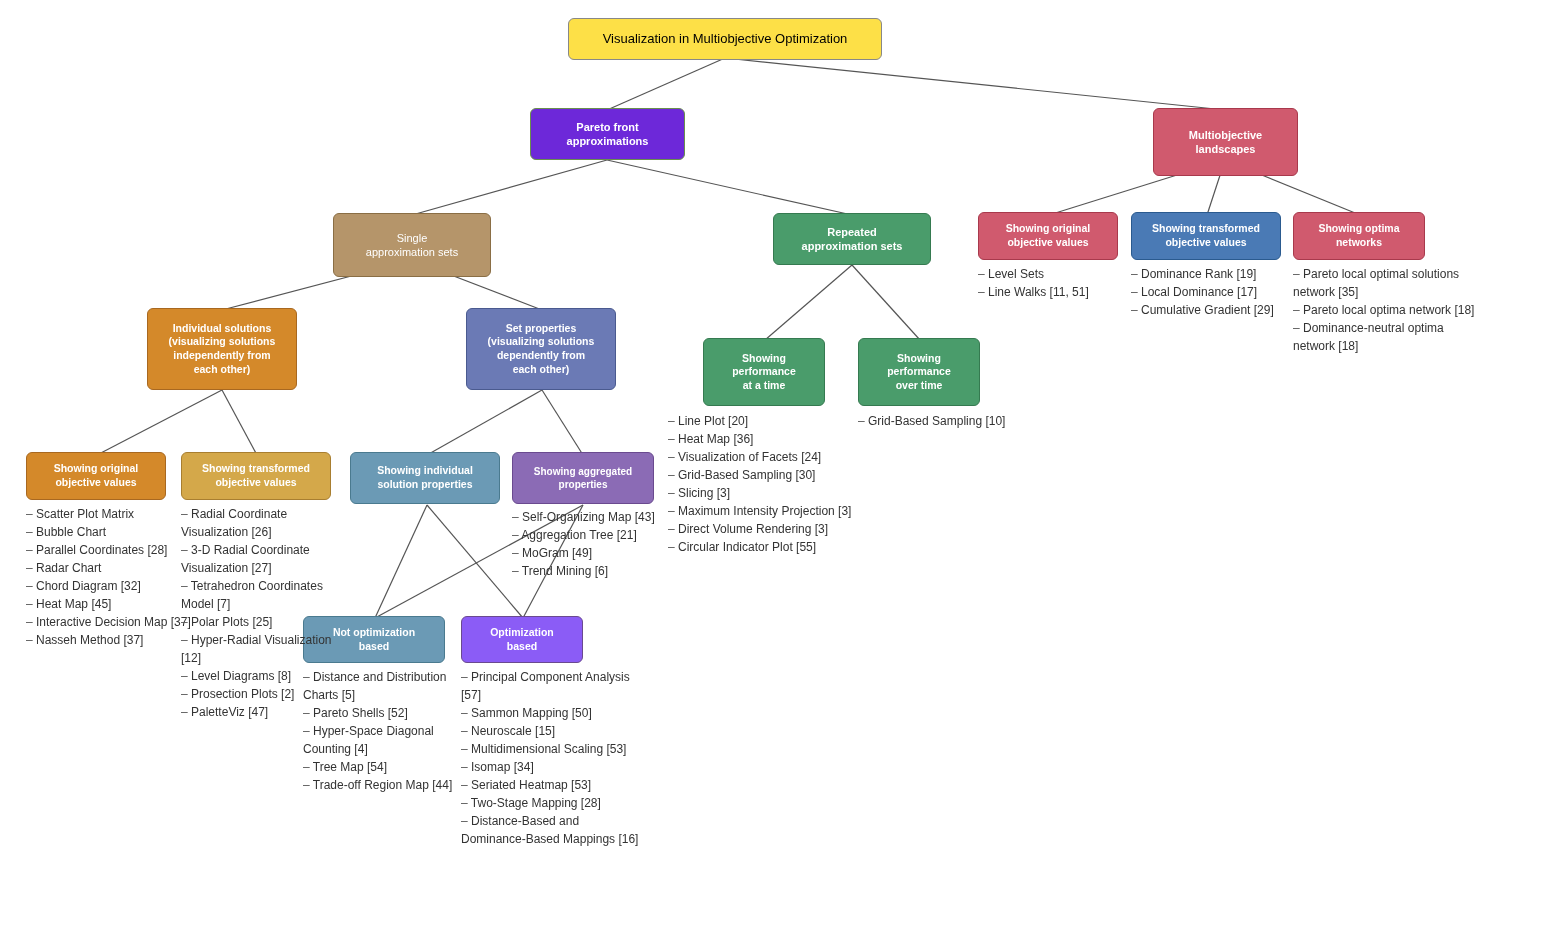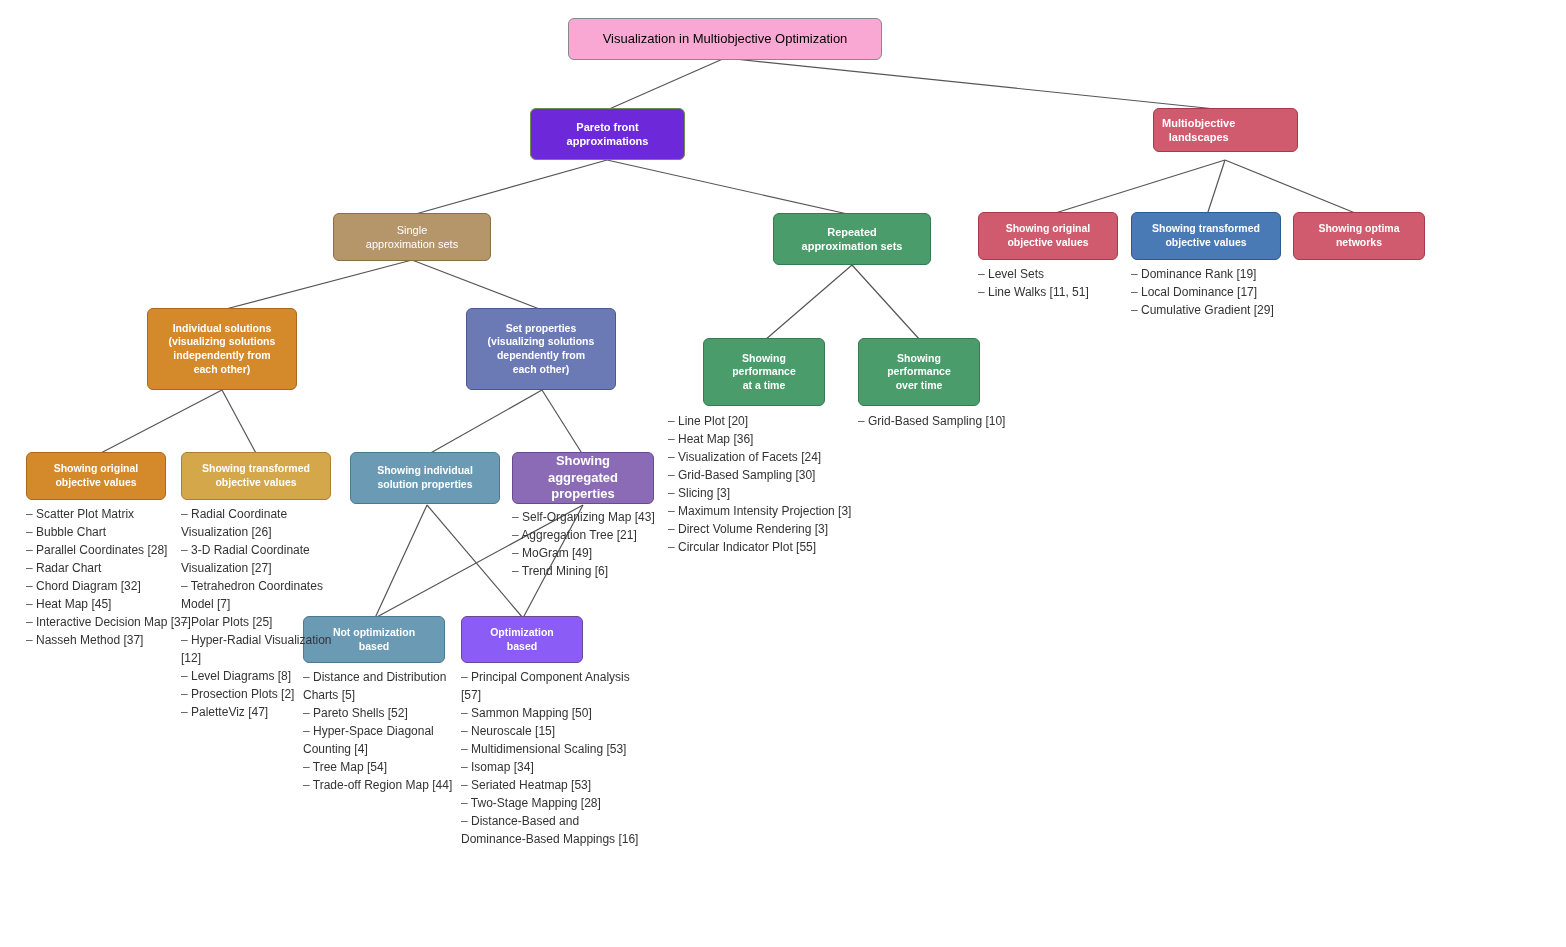--- a/index.html
+++ b/index.html
@@ -27,21 +27,21 @@
     .node {
       position: absolute;
       text-align: center;
       border-radius: 6px;
       padding: 6px 8px;
       font-size: 11px;
       line-height: 1.3;
       z-index: 1;
     }
     .node-root {
-      background: #f9a8d4;
+      background: #fde047;
       border: 1.5px solid #888;
       color: #000;
       font-size: 13px;
       font-weight: normal;
     }
     .node-pareto {
       background: #6d28d9;
       border: 1.5px solid #6a8f4e;
       color: #fff;
       font-weight: bold;
@@ -204,26 +204,26 @@
 
   <div class="node node-root" style="left:568px; top:18px; width:314px; height:42px; display:flex; align-items:center; justify-content:center;">
     <span>Visualization in Multiobjective Optimization</span>
   </div>
 
   <div class="node node-pareto" style="left:530px; top:108px; width:155px; height:52px; display:flex; align-items:center; justify-content:center;">
     <span style="white-space:pre-line;">Pareto front
 approximations</span>
   </div>
 
-  <div class="node node-multiobj" style="left:1153px; top:108px; width:145px; height:44px; display:flex; align-items:center; justify-content:flex-start;">
+  <div class="node node-multiobj" style="left:1153px; top:108px; width:145px; height:68px; display:flex; align-items:center; justify-content:center;">
     <span style="white-space:pre-line;">Multiobjective
 landscapes</span>
   </div>
 
-  <div class="node node-single" style="left:333px; top:213px; width:158px; height:48px; display:flex; align-items:center; justify-content:center;">
+  <div class="node node-single" style="left:333px; top:213px; width:158px; height:64px; display:flex; align-items:center; justify-content:center;">
     <span style="white-space:pre-line;">Single
 approximation sets</span>
   </div>
 
   <div class="node node-repeated" style="left:773px; top:213px; width:158px; height:52px; display:flex; align-items:center; justify-content:center;">
     <span style="white-space:pre-line;">Repeated
 approximation sets</span>
   </div>
 
   <div class="node node-individual" style="left:147px; top:308px; width:150px; height:82px; display:flex; align-items:center; justify-content:center;">
@@ -249,21 +249,21 @@
     <span style="white-space:pre-line; font-size:10.5px;">Showing transformed
 objective values</span>
   </div>
 
   <div class="node node-showing-indiv" style="left:350px; top:452px; width:150px; height:52px; display:flex; align-items:center; justify-content:center;">
     <span style="white-space:pre-line; font-size:10.5px;">Showing individual
 solution properties</span>
   </div>
 
   <div class="node node-showing-agg" style="left:512px; top:452px; width:142px; height:52px; display:flex; align-items:center; justify-content:center;">
-    <span style="white-space:pre-line; font-size:13px;">Showing aggregated
+    <span style="white-space:pre-line; font-size:10px;">Showing aggregated
 properties</span>
   </div>
 
   <div class="node node-perf-time" style="left:703px; top:338px; width:122px; height:68px; display:flex; align-items:center; justify-content:center;">
     <span style="white-space:pre-line; font-size:10.5px;">Showing
 performance
 at a time</span>
   </div>
 
   <div class="node node-perf-over" style="left:858px; top:338px; width:122px; height:68px; display:flex; align-items:center; justify-content:center;">
@@ -382,13 +382,20 @@
   </div>
 
   <div class="list-node" style="left:1131px; top:265px; width:165px;">
     <ul id="list-show-trans-blue">
         <li>Dominance Rank [19]</li>
         <li>Local Dominance [17]</li>
         <li>Cumulative Gradient [29]</li>
       </ul>
   </div>
 
+  <div class="list-node" style="left:1293px; top:265px; width:195px;">
+    <ul id="list-show-optima">
+        <li>Pareto local optimal solutions network [35]</li>
+        <li>Pareto local optima network [18]</li>
+        <li>Dominance-neutral optima network [18]</li>
+      </ul>
+  </div>
 </div>
 
 </body></html>

